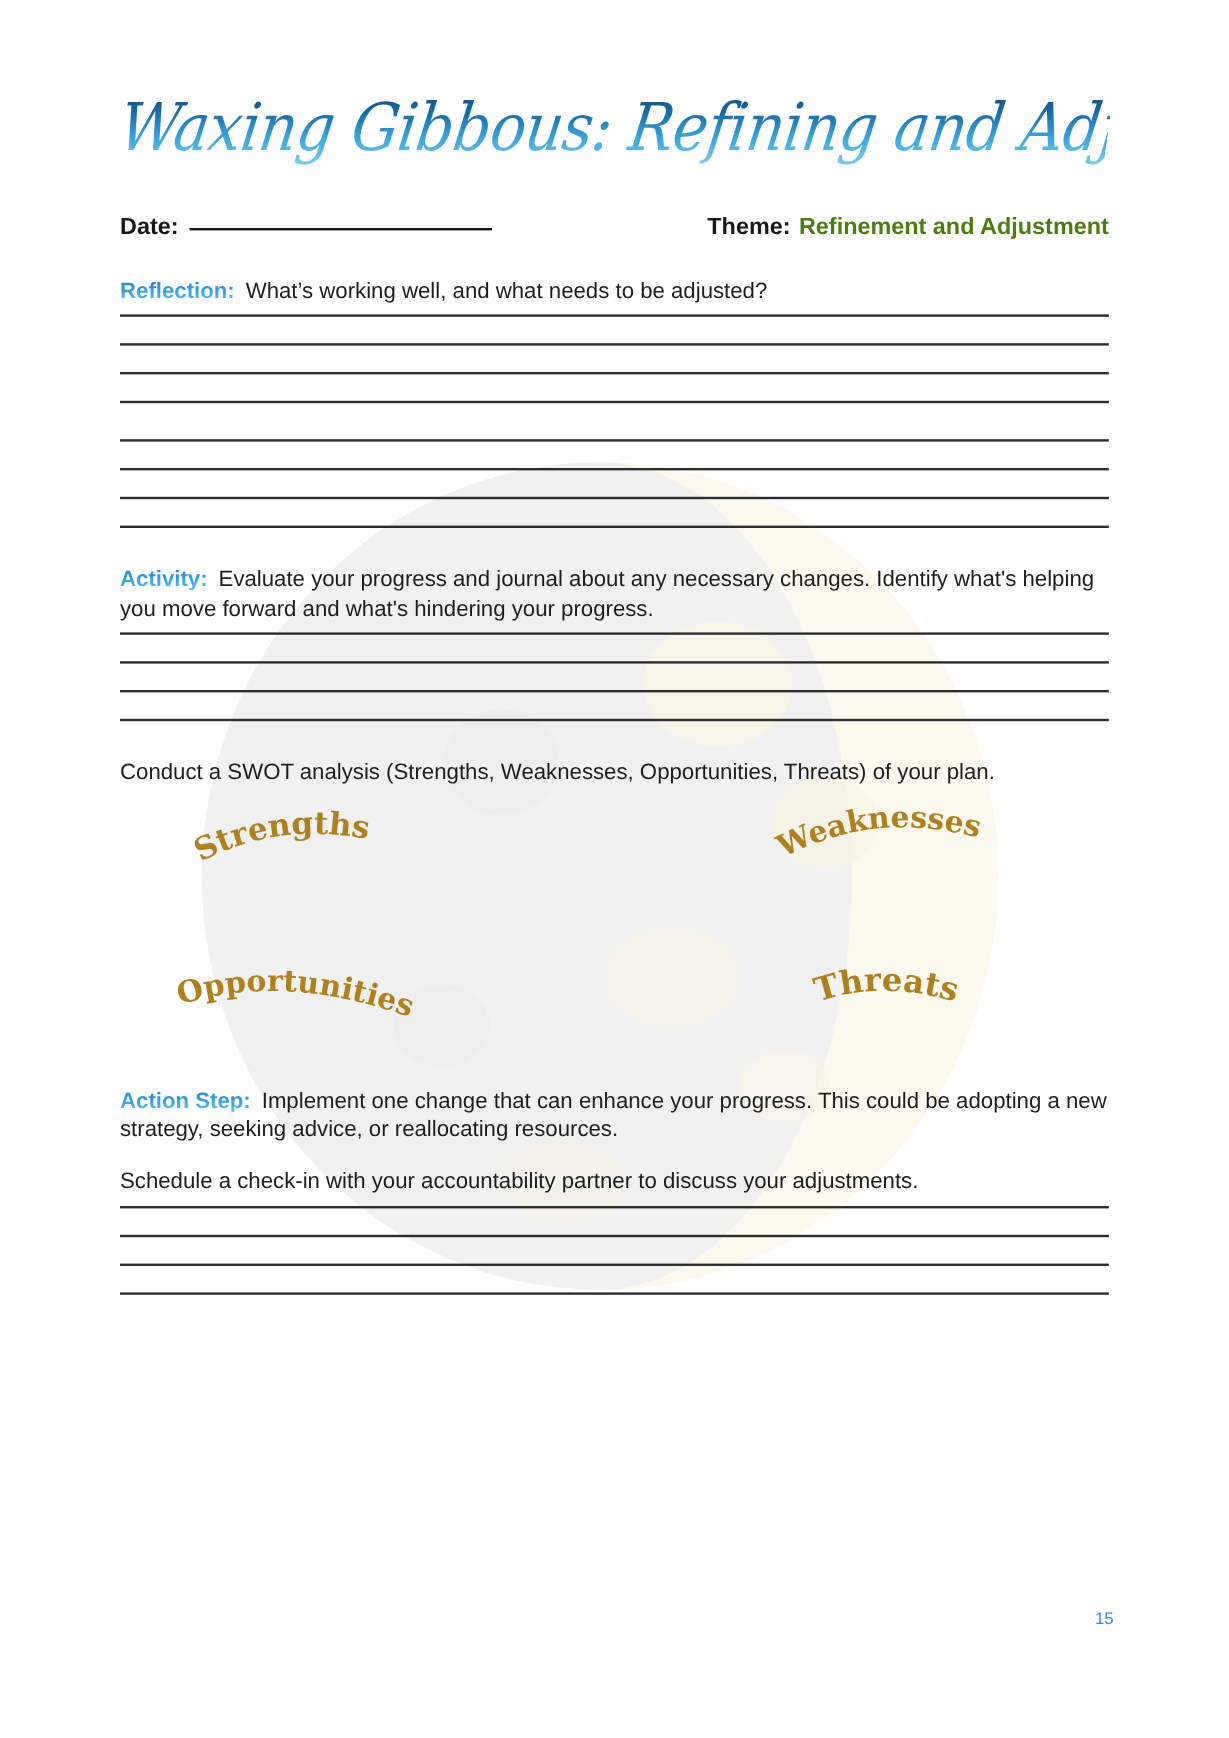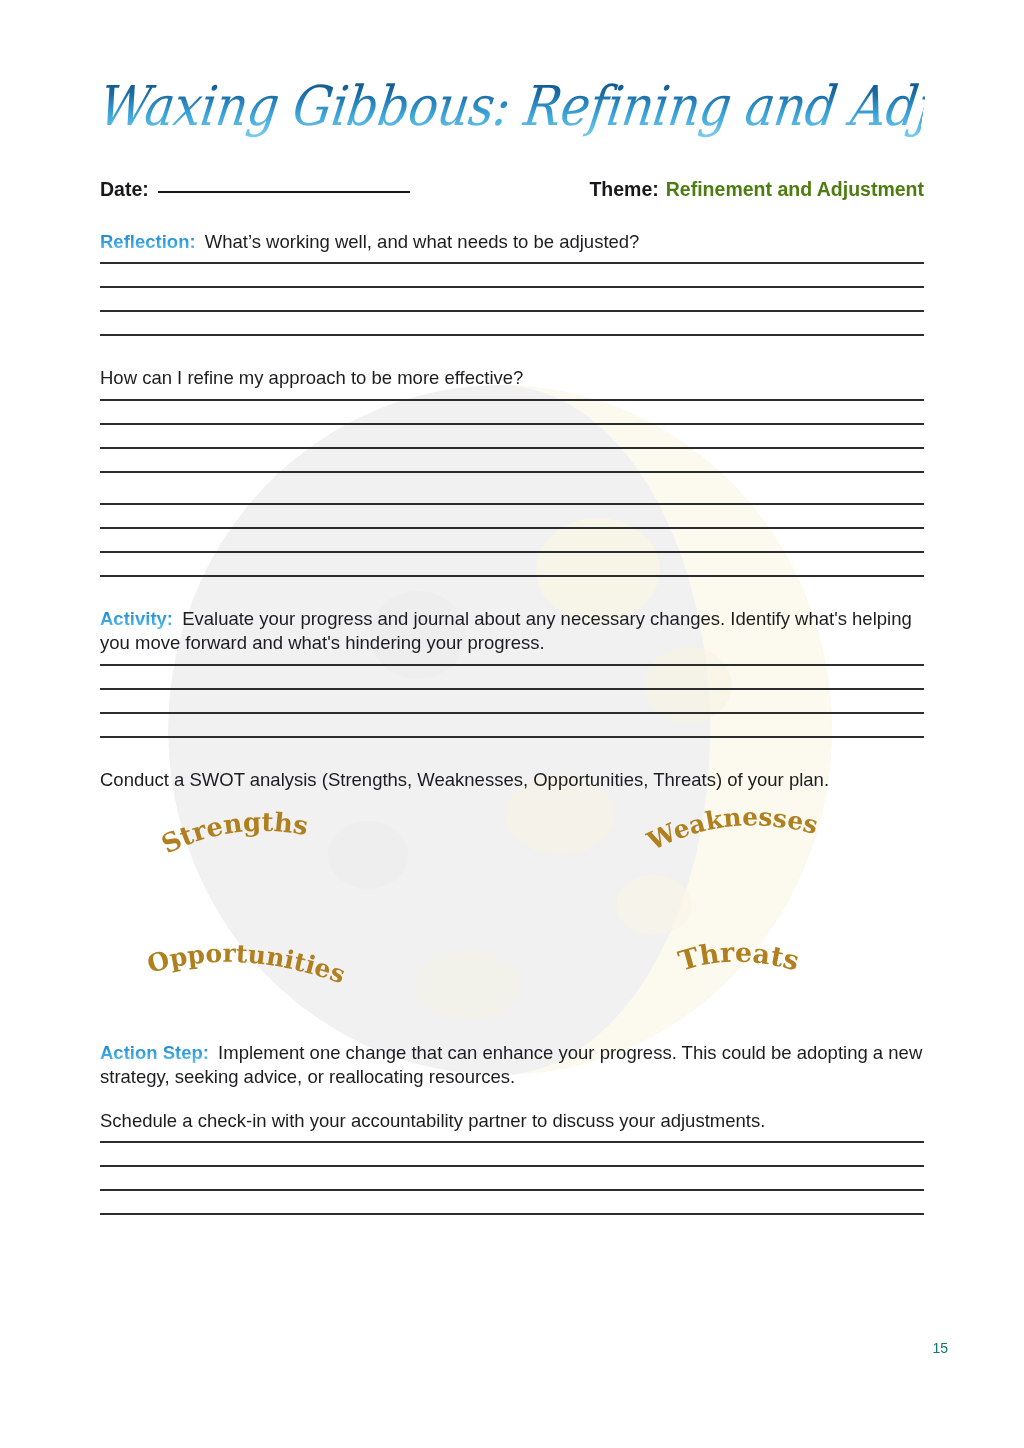--- a/index.html
+++ b/index.html
@@ -155,24 +155,24 @@
   }
 
   #swot-strengths   { left: 58px;  top: 8px; }
   #swot-weaknesses  { left: 545px; top: 2px; }
   #swot-opportunities { left: 42px;  top: 138px; }
   #swot-threats     { left: 573px; top: 140px; }
 
   
   #page-number {
     position: absolute;
-    right: 76px;
+    right: 96px;
     bottom: 92px;
     font-size: 14px;
-    color: #0f766e;
+    color: #3b82f6;
     z-index: 2;
   }
 </style>
 </head>
 <body>
 
 <div id="page">
 
   <svg id="moon-watermark" viewBox="0 0 665 690" xmlns="http://www.w3.org/2000/svg" aria-hidden="true">
     <defs>
@@ -220,29 +220,20 @@
         <span>What’s working well, and what needs to be adjusted?</span>
       </p>
       <div class="lines">
         <div class="line"></div>
         <div class="line"></div>
         <div class="line"></div>
         <div class="line"></div>
       </div>
     </div>
 
-    <div class="block-q2">
-      <p class="prompt">How can I refine my approach to be more effective?</p>
-      <div class="lines">
-        <div class="line"></div>
-        <div class="line"></div>
-        <div class="line"></div>
-        <div class="line"></div>
-      </div>
-    </div>
 
     <div class="block-q3">
       <div class="lines">
         <div class="line"></div>
         <div class="line"></div>
         <div class="line"></div>
         <div class="line"></div>
       </div>
     </div>
 

